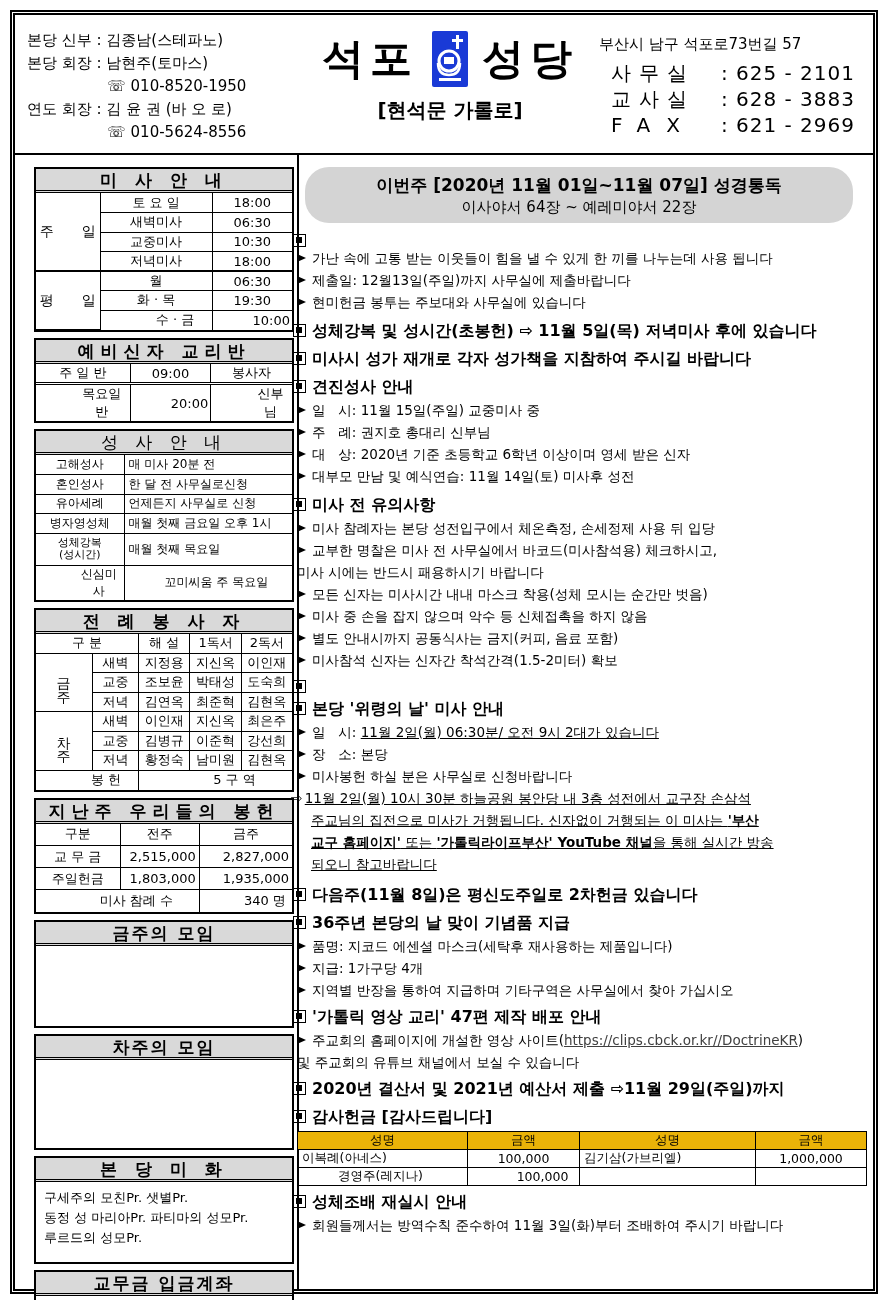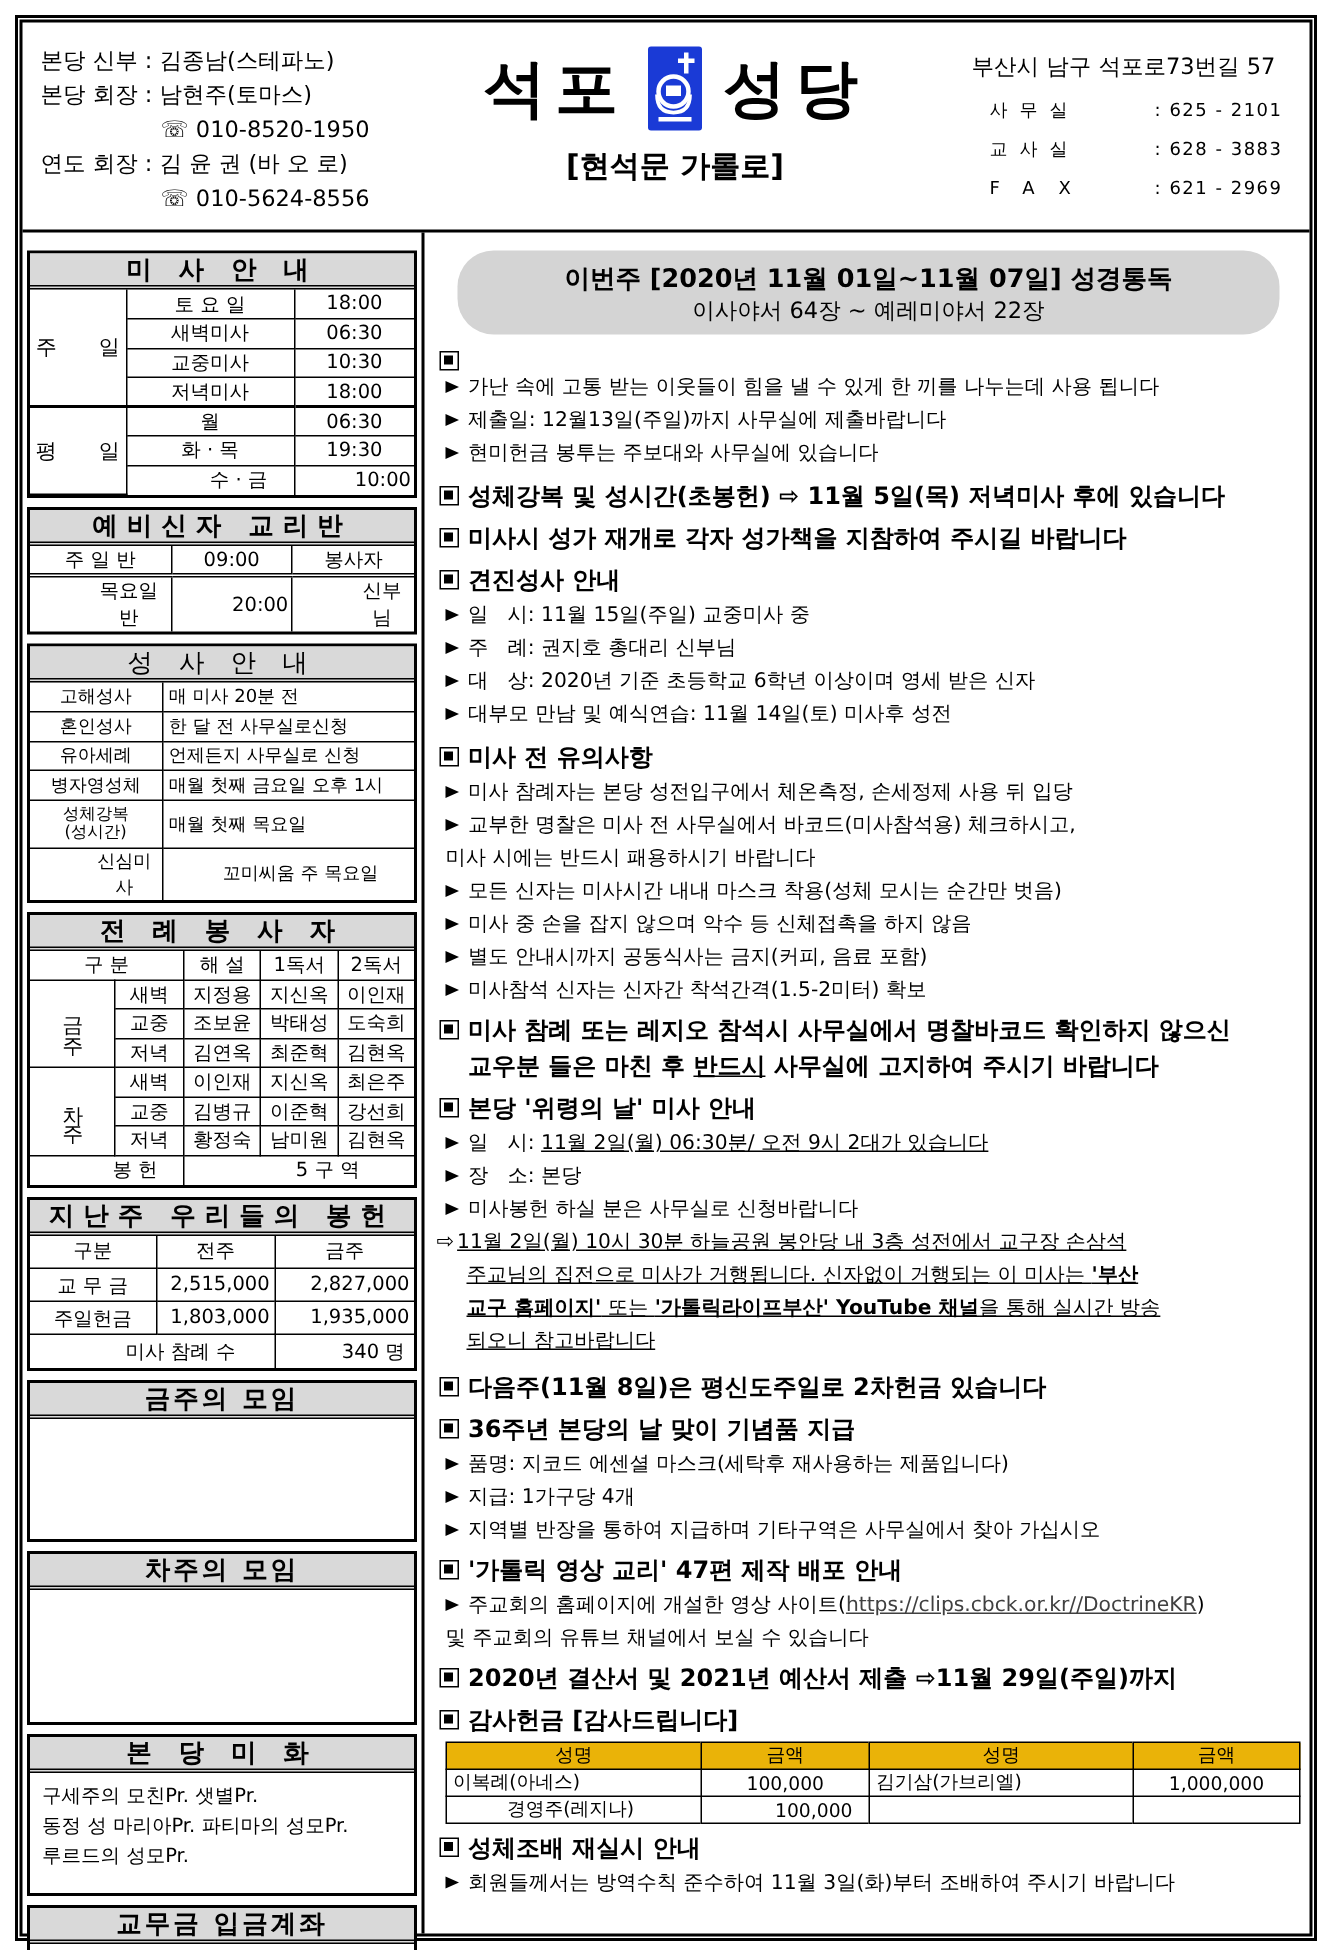--- a/index.html
+++ b/index.html
@@ -20,24 +20,24 @@
   .title-row { display: flex; align-items: flex-start; justify-content: center; gap: 14px; }
   .title-word { font-size: 42px; font-weight: bold; letter-spacing: 6px; }
   .logo {
     width: 36px; height: 56px; background: #1a3ad6; border-radius: 2px; position: relative;
     display: flex; align-items: center; justify-content: center;
   }
   .logo svg { width: 32px; height: 52px; }
   .subtitle { font-size: 20px; font-weight: bold; margin-top: 10px; }
   .hdr-right { position: absolute; right: 18px; top: 20px; font-size: 15px; }
   .hdr-right .addr { margin-bottom: 6px; }
-  .hdr-right .phone-row { display: flex; font-size: 12px; line-height: 26px; padding-left: 12px; letter-spacing: 1px; }
+  .hdr-right .phone-row { display: flex; font-size: 20px; line-height: 26px; padding-left: 12px; letter-spacing: 1px; }
   .hdr-right .phone-label { width: 110px; letter-spacing: 8px; }
 
-  .left-col { position: absolute; left: 0; top: 140px; width: 268px; height: 1134px; border-right: 2px solid #000; padding: 12px 3px 0 3px; }
+  .left-col { position: absolute; left: 16px; top: 140px; width: 268px; height: 1134px; border-right: 2px solid #000; padding: 12px 3px 0 3px; }
   .right-col { position: absolute; left: 268px; top: 140px; width: 590px; height: 1134px; padding: 8px 6px 0 8px; }
 
   .box { border: 2px solid #000; margin-bottom: 6px; }
   .box-title {
     background: #d9d9d9; text-align: center; font-weight: bold; font-size: 17px;
     border-bottom: 3px double #000; height: 24px; line-height: 22px; letter-spacing: 6px;
   }
   .box-title.light { font-weight: normal; }
   table { border-collapse: collapse; width: 100%; }
   td { border: 1px solid #000; font-size: 13px; text-align: center; height: 19.5px; padding: 0 2px; }
@@ -429,24 +429,20 @@
         <li>
             <span class="tri"></span>
             <span>미사참석 신자는 신자간 착석간격(1.5-2미터) 확보</span>
           </li>
       </ul>
     </div>
 
     <div class="sec">
       <div class="sec-title">
           <span class="sq"></span>
-        <span>
-          <span>미사 참례 또는 레지오 참석시 사무실에서 명찰바코드 확인하지 않으신</span><br>
-          <span>교우분 들은 마친 후 </span><span class="u">반드시</span><span> 사무실에 고지하여 주시기 바랍니다</span>
-        </span>
       </div>
     </div>
 
     <div class="sec">
       <div class="sec-title">
           <span class="sq"></span>
           <span>본당 '위령의 날' 미사 안내</span>
         </div>
       <ul class="bullets">
         <li>

